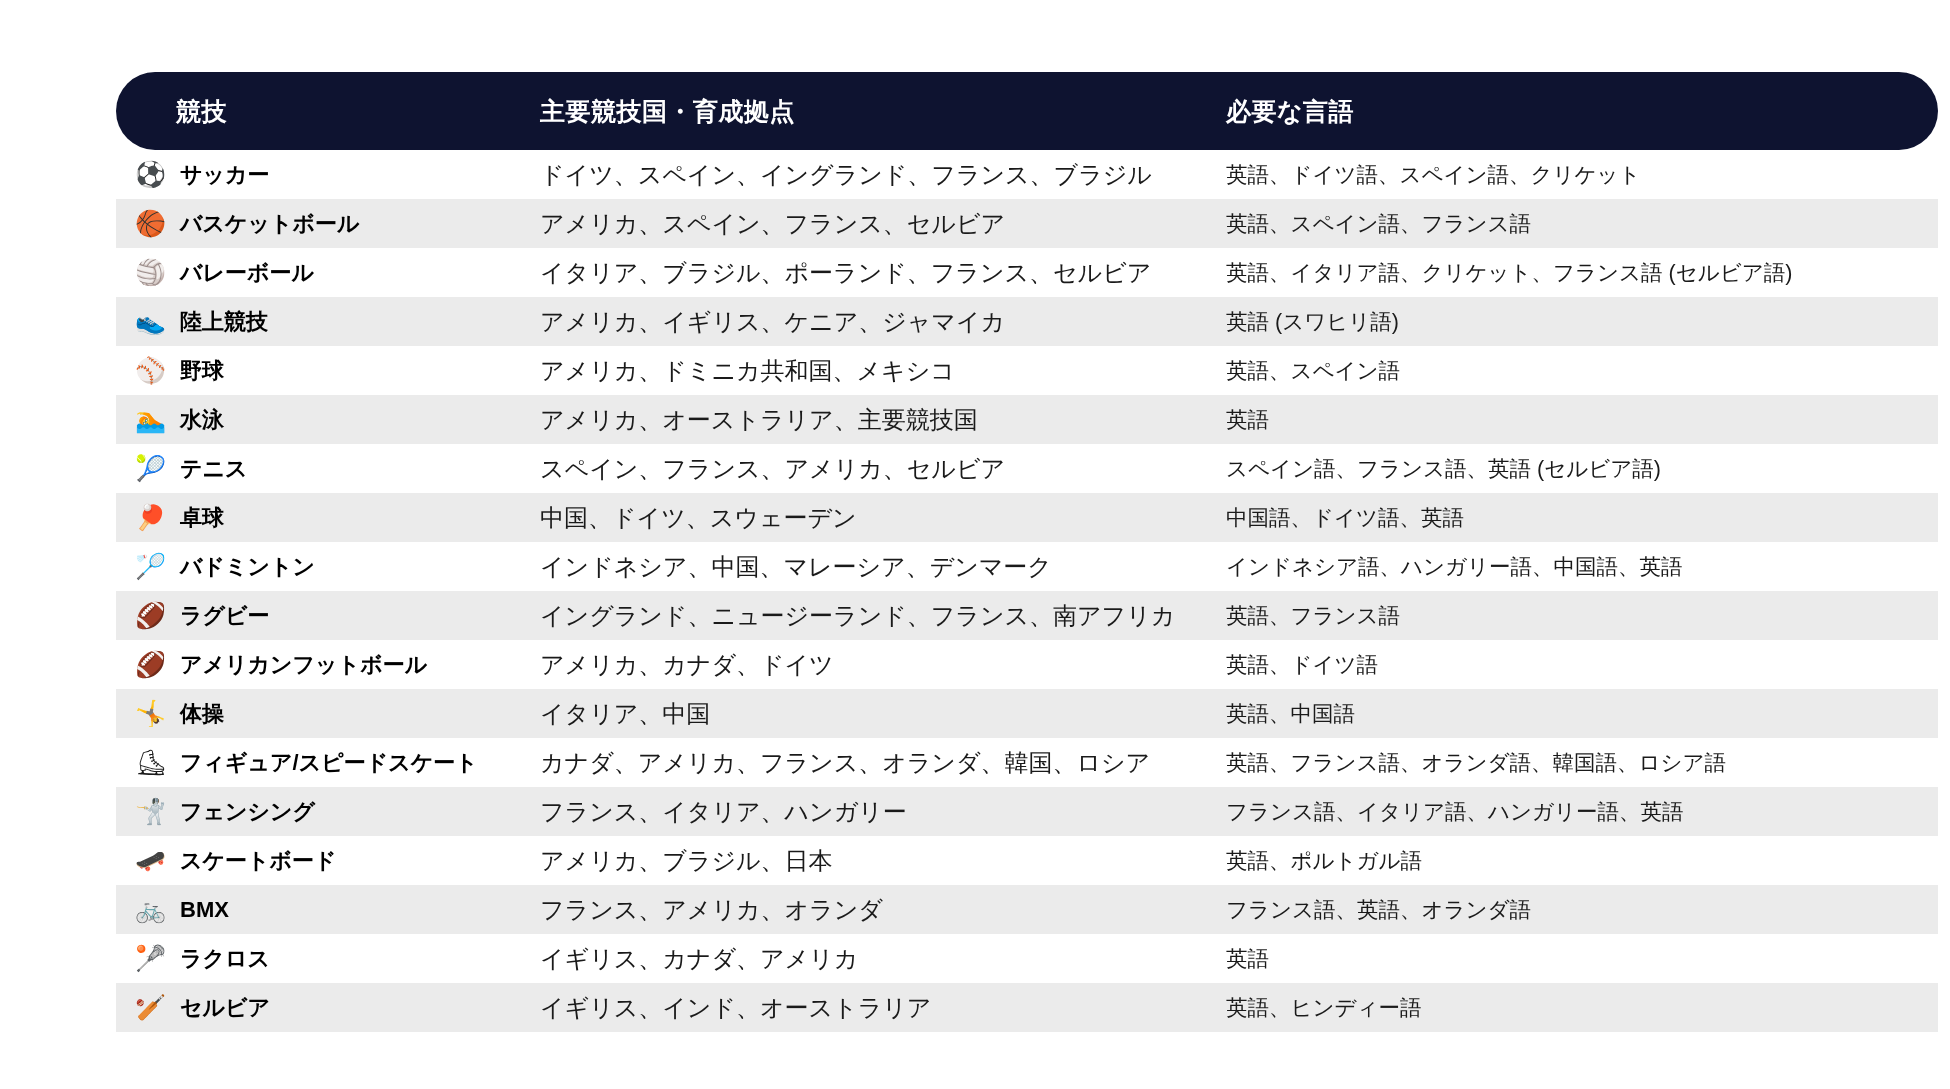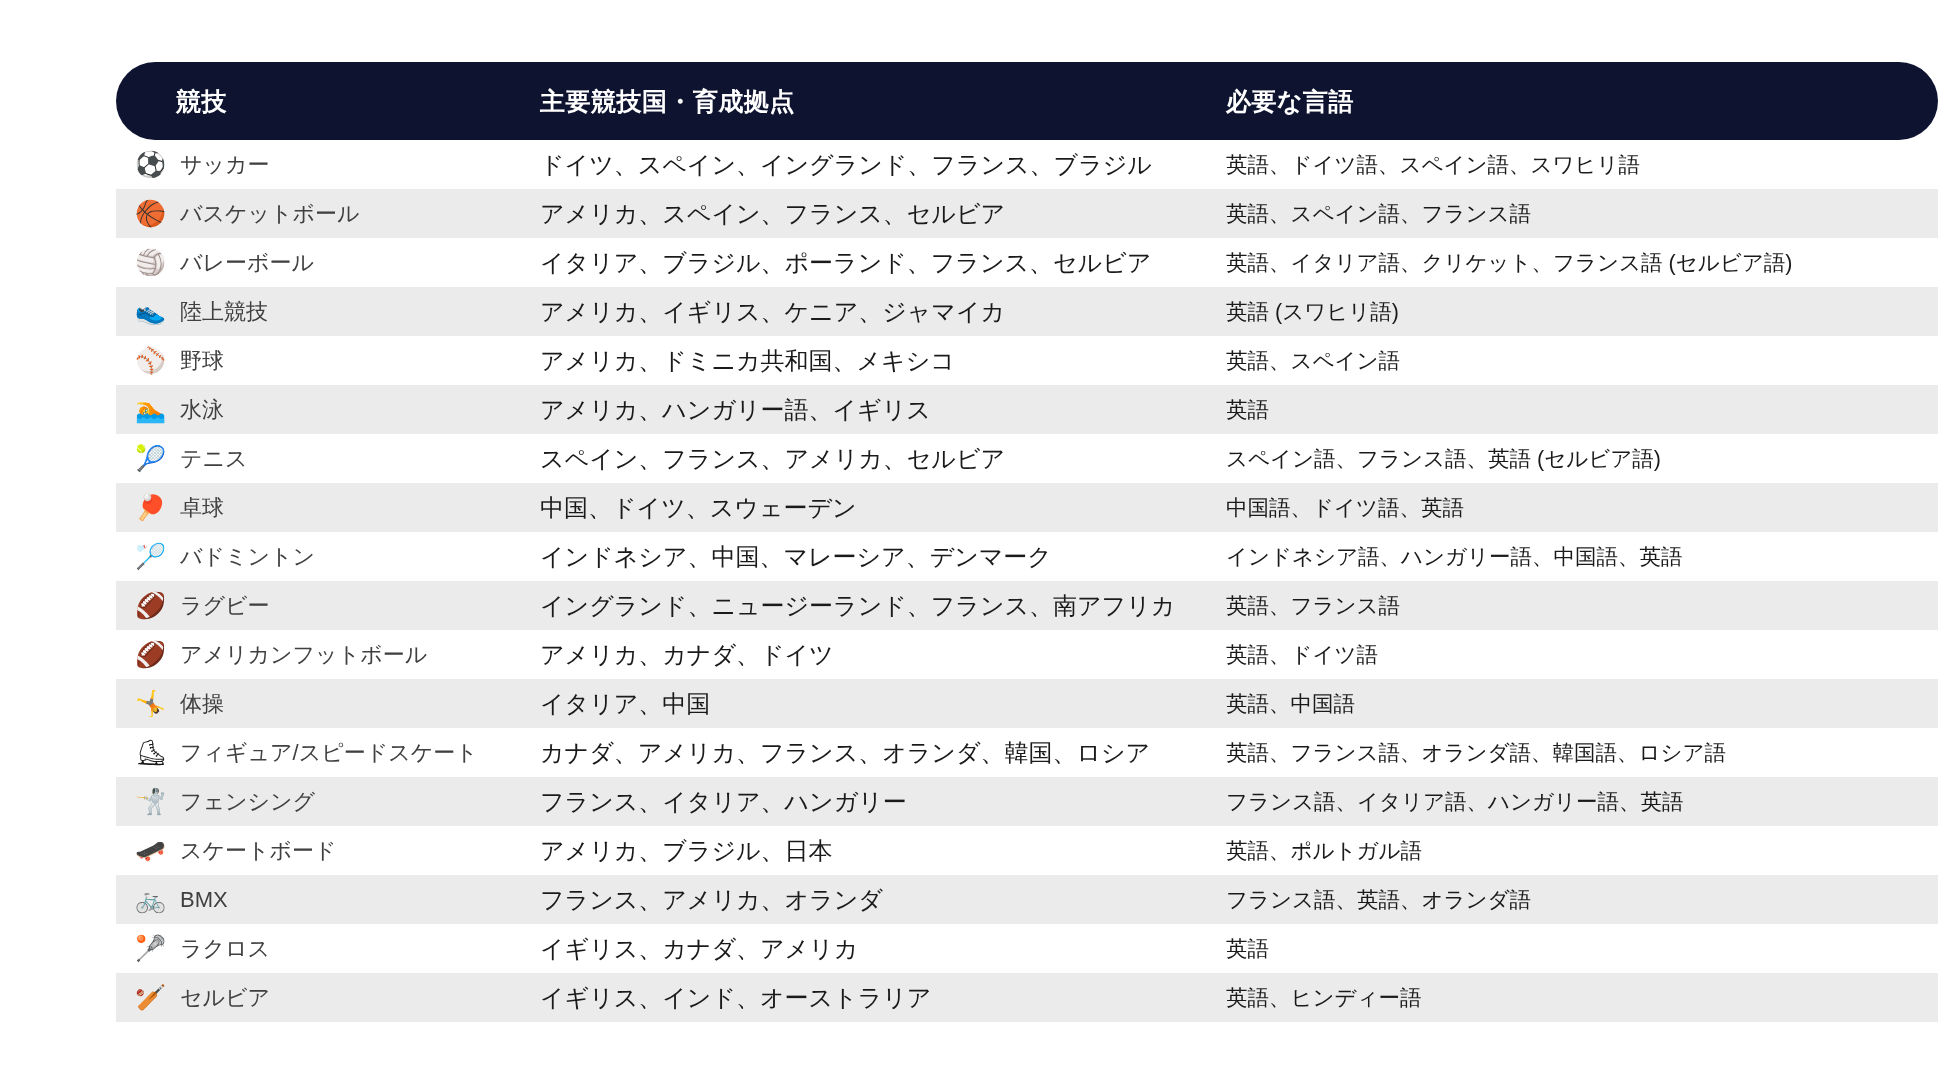--- a/index.html
+++ b/index.html
@@ -15,21 +15,21 @@
     position: relative;
     width: 1950px;
     height: 1089px;
     background: #ffffff;
     box-sizing: border-box;
   }
 
   .table-wrap {
     position: absolute;
     left: 116px;
-    top: 62px;
+    top: 72px;
     width: 1732px;
   }
 
   table.sports-table {
     border-collapse: separate;
     border-spacing: 0;
     width: 1732px;
     table-layout: fixed;
   }
 
@@ -102,21 +102,22 @@
   .sport-icon {
     font-size: 25px;
     line-height: 1;
     width: 34px;
     text-align: center;
     flex: 0 0 34px;
   }
 
   .sport-label {
     font-size: 22px;
-    color: #404040;
+    color: #000000;
+    font-weight: bold;
   }
 
   td.cell-countries {
     padding-left: 14px;
     font-size: 24px;
   }
 
   td.cell-langs {
     padding-left: 16px;
     font-size: 21.5px;
@@ -137,21 +138,21 @@
       </thead>
       <tbody>
           <tr class="odd-row">
             <td class="cell-sport">
               <div class="sport-inner">
                 <span class="sport-icon">⚽</span>
                 <span class="sport-label">サッカー</span>
               </div>
             </td>
             <td class="cell-countries">ドイツ、スペイン、イングランド、フランス、ブラジル</td>
-            <td class="cell-langs">英語、ドイツ語、スペイン語、スワヒリ語</td>
+            <td class="cell-langs">英語、ドイツ語、スペイン語、クリケット</td>
           </tr>
           <tr class="even-row">
             <td class="cell-sport">
               <div class="sport-inner">
                 <span class="sport-icon">🏀</span>
                 <span class="sport-label">バスケットボール</span>
               </div>
             </td>
             <td class="cell-countries">アメリカ、スペイン、フランス、セルビア</td>
             <td class="cell-langs">英語、スペイン語、フランス語</td>
@@ -186,21 +187,21 @@
             <td class="cell-countries">アメリカ、ドミニカ共和国、メキシコ</td>
             <td class="cell-langs">英語、スペイン語</td>
           </tr>
           <tr class="even-row">
             <td class="cell-sport">
               <div class="sport-inner">
                 <span class="sport-icon">🏊</span>
                 <span class="sport-label">水泳</span>
               </div>
             </td>
-            <td class="cell-countries">アメリカ、ハンガリー語、イギリス</td>
+            <td class="cell-countries">アメリカ、オーストラリア、主要競技国</td>
             <td class="cell-langs">英語</td>
           </tr>
           <tr class="odd-row">
             <td class="cell-sport">
               <div class="sport-inner">
                 <span class="sport-icon">🎾</span>
                 <span class="sport-label">テニス</span>
               </div>
             </td>
             <td class="cell-countries">スペイン、フランス、アメリカ、セルビア</td>

